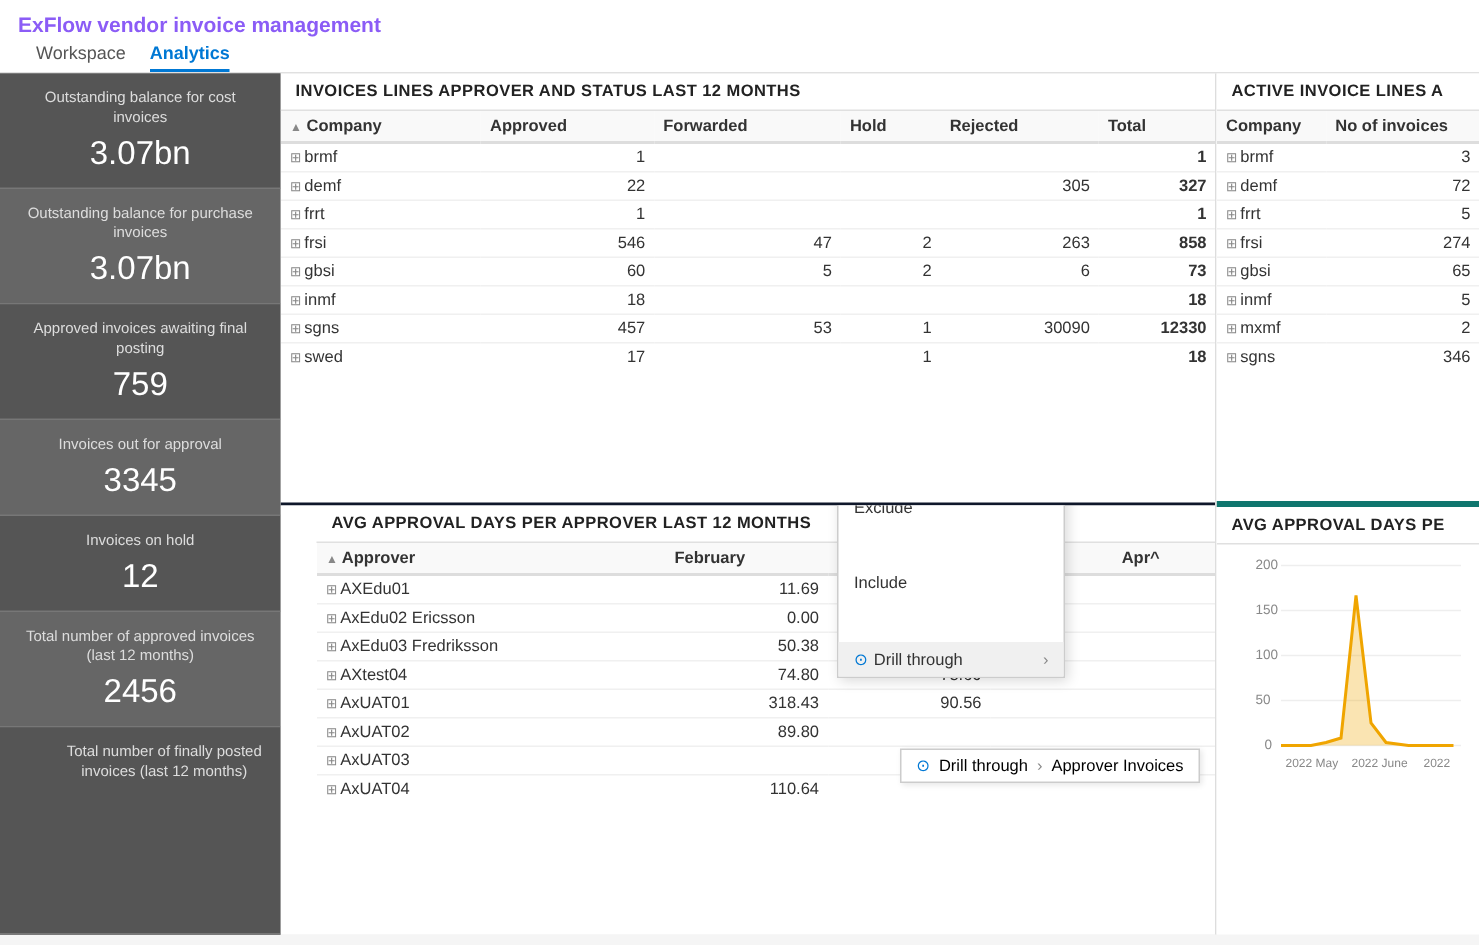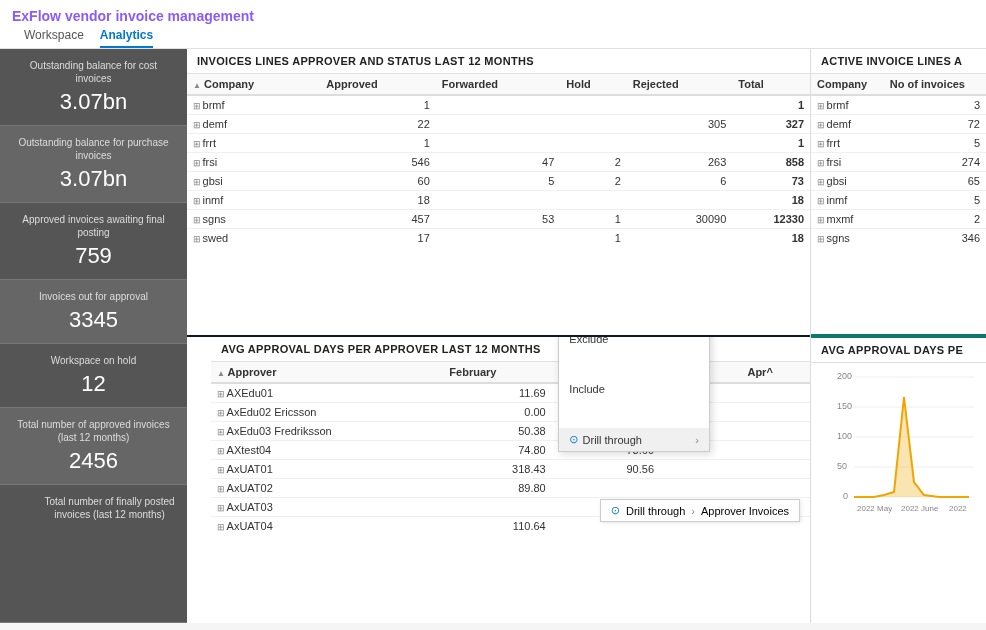--- a/index.html
+++ b/index.html
@@ -84,21 +84,21 @@
     </div>
     <div class="metric-card dark">
       <div class="label">Approved invoices awaiting final posting</div>
       <div class="value">759</div>
     </div>
     <div class="metric-card">
       <div class="label">Invoices out for approval</div>
       <div class="value">3345</div>
     </div>
     <div class="metric-card dark">
-      <div class="label">Workspace on hold</div>
+      <div class="label">Invoices on hold</div>
       <div class="value">12</div>
     </div>
     <div class="metric-card">
       <div class="label">Total number of approved invoices (last 12 months)</div>
       <div class="value">2456</div>
     </div>
     <div class="metric-card dark" style="flex:1;padding-left:44px;">
       <div class="label">Total number of finally posted invoices (last 12 months)</div>
       <div class="value"></div>
     </div>

